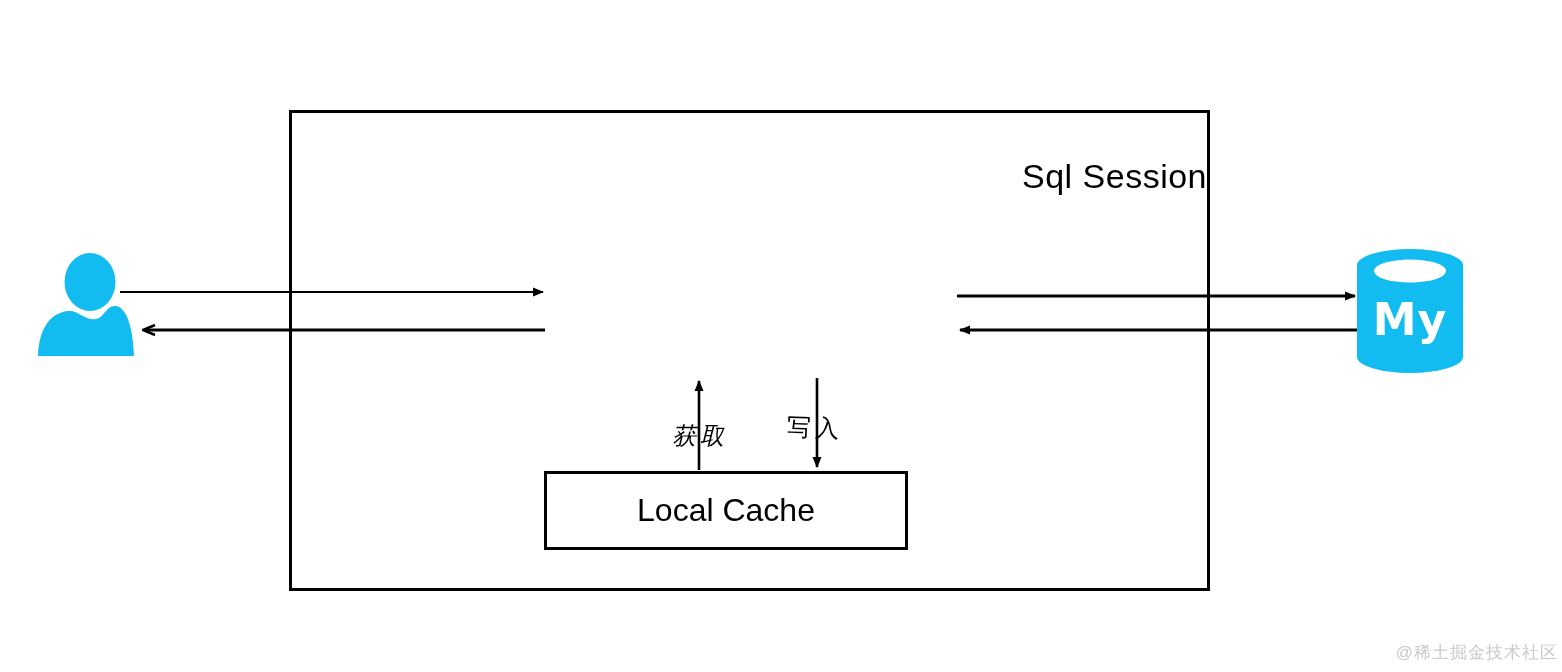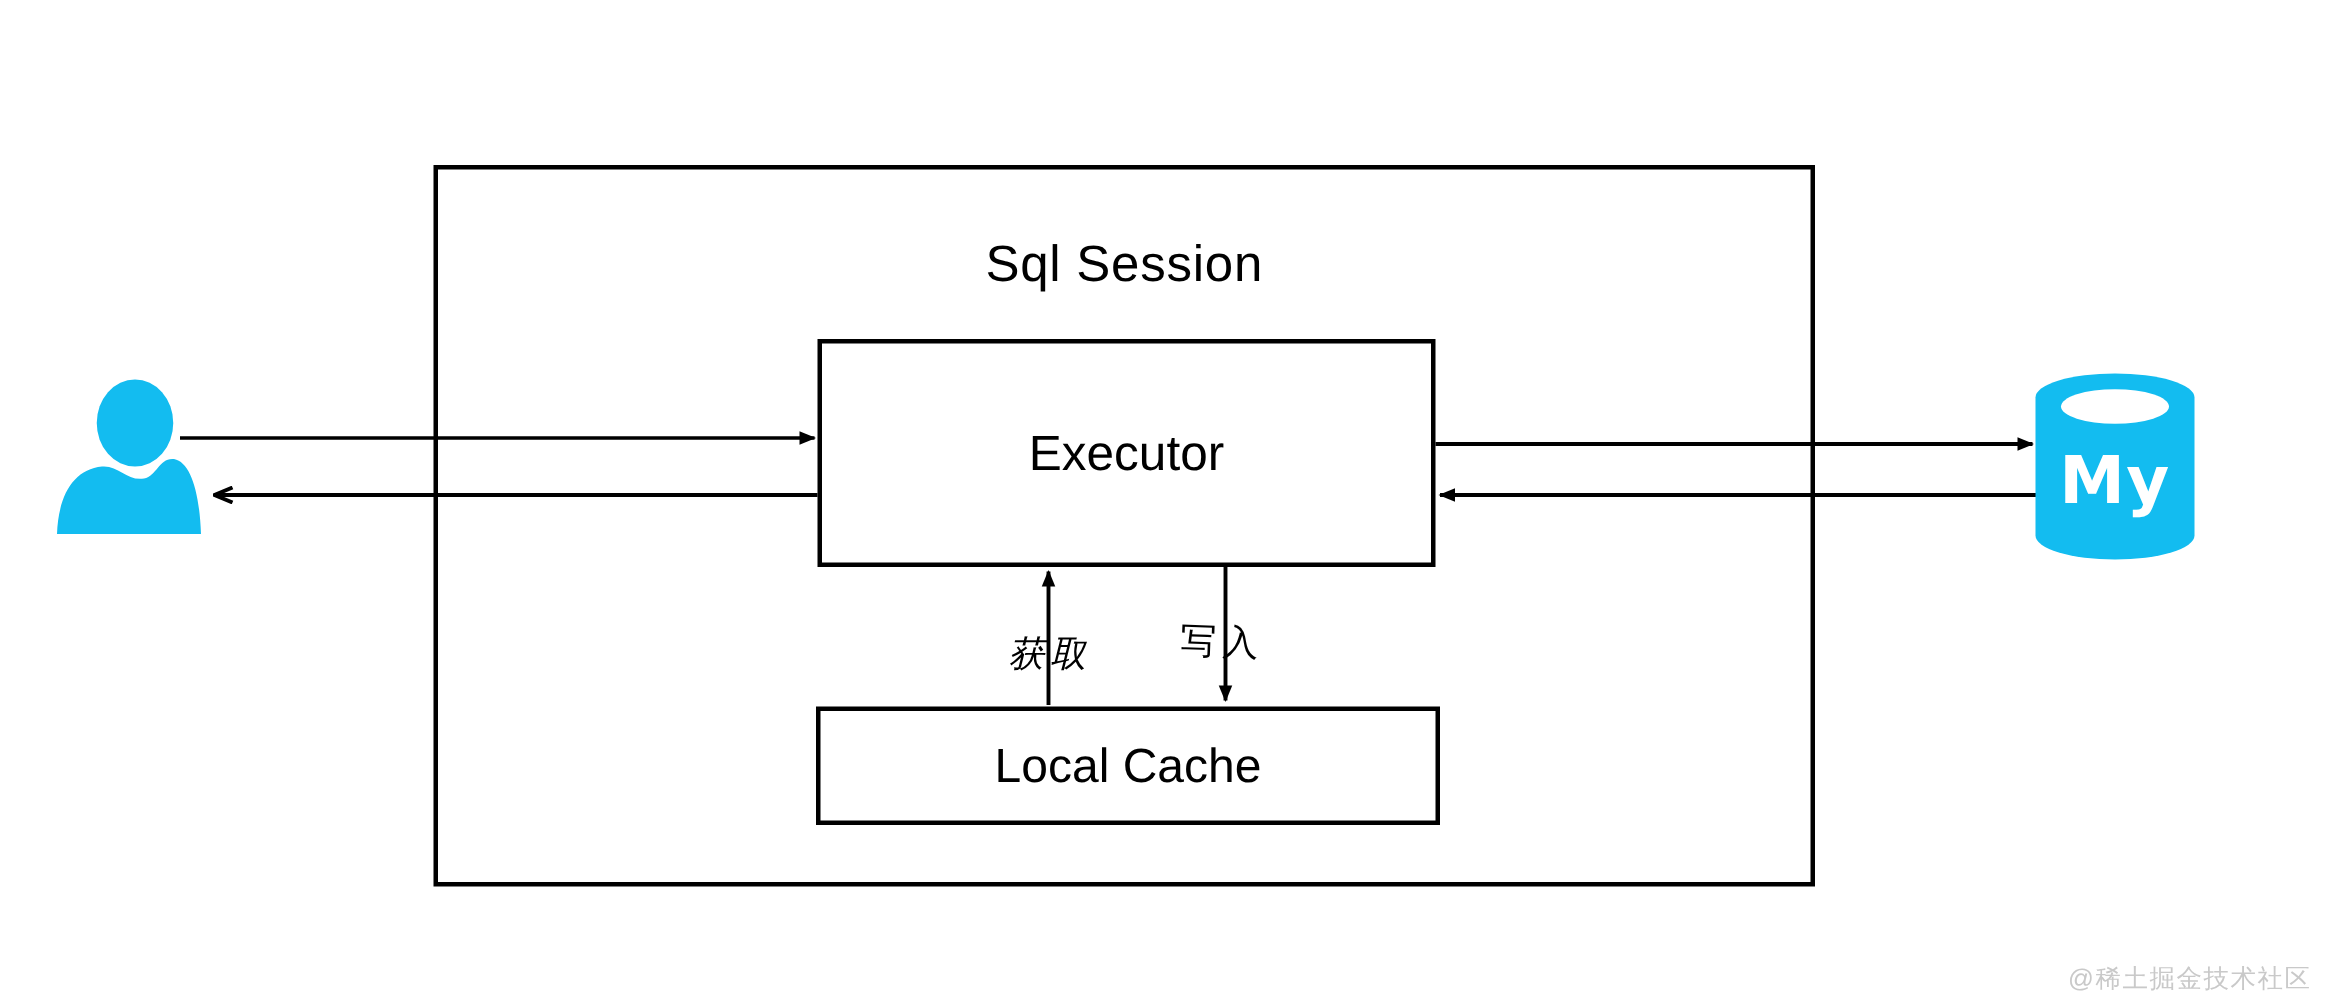--- a/index.html
+++ b/index.html
@@ -32,42 +32,42 @@
     left: 289px;
     top: 110px;
     width: 921px;
     height: 481px;
   }
   .session-title {
     position: absolute;
     left: 0;
     top: 44px;
     width: 100%;
-    text-align: center;
+    text-align: right;
     font-size: 34px;
     color: #000000;
     letter-spacing: 0.5px;
   }
   .executor-box {
     left: 545px;
     top: 226px;
     width: 412px;
     height: 152px;
     display: flex;
     align-items: center;
     justify-content: center;
   }
   .executor-box .box-label {
     font-size: 33px;
     color: #000000;
   }
   .cache-box {
     left: 544px;
     top: 471px;
-    width: 416px;
+    width: 364px;
     height: 79px;
     display: flex;
     align-items: center;
     justify-content: center;
   }
   .cache-box .box-label {
     font-size: 32px;
     color: #000000;
   }
   .cn-label {
@@ -104,21 +104,21 @@
     height: 128px;
   }
   .db-text {
     font-family: "DejaVu Sans", "Liberation Sans", sans-serif;
     font-weight: bold;
     font-size: 44px;
     letter-spacing: 1px;
   }
   .watermark {
     position: absolute;
-    right: 21px;
+    right: 4px;
     bottom: 8px;
     font-size: 17px;
     color: #c9c9c9;
     letter-spacing: 1px;
   }
 </style>
 </head>
 <body>
 
 <div class="canvas">
@@ -153,23 +153,20 @@
              C 44 60, 50 71, 61 69
              C 70 67, 71 55, 81 56
              C 92 58, 98 78, 99 106
              Z" fill="#13BCF0"></path>
   </svg>
 
   <div class="box session-box">
     <div class="session-title">Sql Session</div>
   </div>
 
-  <div class="box executor-box">
-    <span class="box-label">Executor</span>
-  </div>
 
   <div class="box cache-box">
     <span class="box-label">Local Cache</span>
   </div>
 
   <span class="cn-label fetch-label">获取</span>
   <span class="cn-label write-label">写入</span>
 
   <svg class="icon-svg db-icon-svg" viewBox="0 0 110 128" xmlns="http://www.w3.org/2000/svg">
     <path d="M 2 18 A 53 16 0 0 1 108 18 L 108 110 A 53 16 0 0 1 2 110 Z" fill="#13BCF0"></path>

